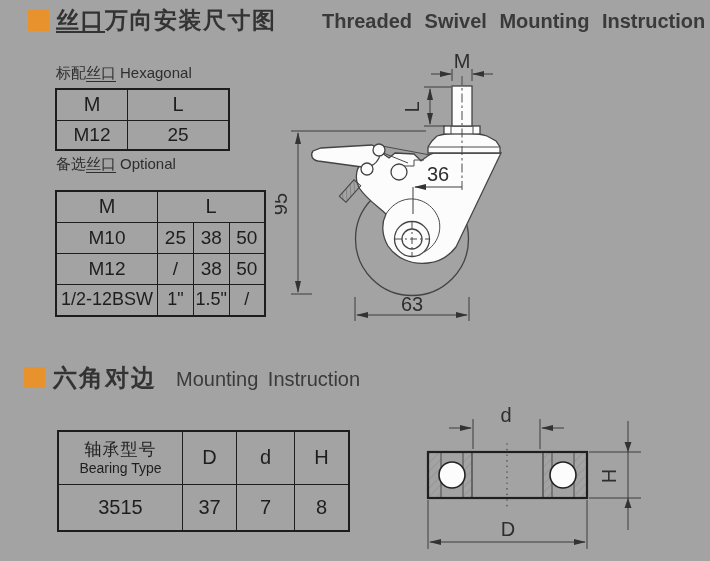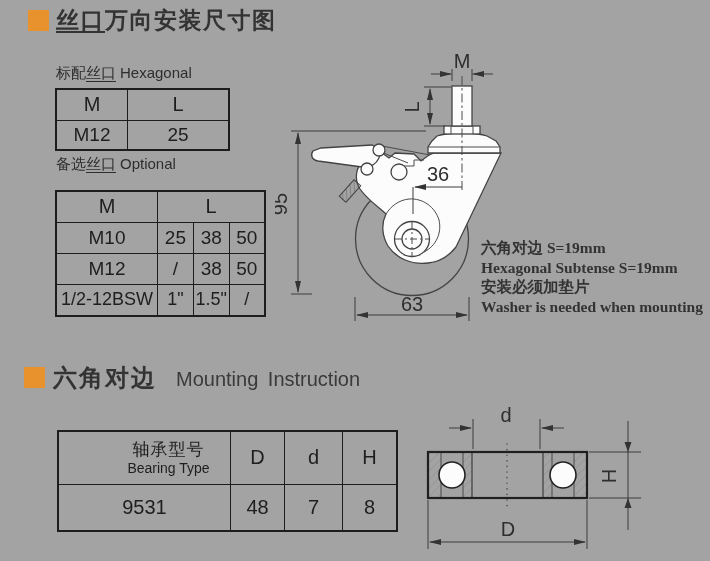--- a/index.html
+++ b/index.html
@@ -44,20 +44,21 @@
   .wfill { stroke:#444;    stroke-width:1.3; fill:#fcfcfc; }
   .dimln { stroke:#3c3c3c; stroke-width:1;   fill:none; }
 </style>
 </head>
 <body>
 
 <div class="canvas">
 
   <div class="abs bullet" style="left:28px; top:10px;"></div>
   <div class="abs zh-title" style="left:56px; top:5px;"><span class="u">丝口</span><span>万向安装尺寸图</span></div>
+  <div class="abs en-title" style="left:322px; top:10px;">Threaded Swivel Mounting Instruction</div>
 
   <div class="abs sub-label" style="left:56px; top:64px;"><span>标配</span><span class="u">丝口</span><span class="en">Hexagonal</span></div>
 
   <table class="abs dim-table" style="left:55px; top:88px; width:170px;">
     <tbody>
         <tr style="height:31px;">
       <th class="fs20" style="width:70px;">M</th>
       <th class="fs20" style="width:100px;">L</th>
     </tr>
     <tr style="height:30px;">
@@ -161,45 +162,39 @@
     <line x1="462" y1="187" x2="415" y2="187" class="dimln" marker-end="url(#ar1)"></line>
     <text x="438" y="181" text-anchor="middle">36</text>
 
     <line x1="355" y1="297" x2="355" y2="321" class="dimln"></line>
     <line x1="469" y1="297" x2="469" y2="321" class="dimln"></line>
     <line x1="412" y1="315" x2="357" y2="315" class="dimln" marker-end="url(#ar1)"></line>
     <line x1="412" y1="315" x2="467" y2="315" class="dimln" marker-end="url(#ar1)"></line>
     <text x="412" y="311" text-anchor="middle">63</text>
   </svg>
 
-  <div class="abs notes" style="left:481px; top:238px;">
-    <p>六角对边 S=19mm</p>
-    <p>Hexagonal Subtense S=19mm</p>
-    <p>安装必须加垫片</p>
-    <p>Washer is needed when mounting</p>
-  </div>
 
   <div class="abs bullet" style="left:24px; top:367px;"></div>
   <div class="abs zh-title2" style="left:53px; top:362px;">六角对边</div>
   <div class="abs en-title" style="left:176px; top:368px; font-weight:500; word-spacing:4px;">Mounting Instruction</div>
 
   <table class="abs dim-table" style="left:57px; top:430px; width:286px;">
     <tbody>
         <tr style="height:53px;">
-      <th style="width:123px;padding-left:48px;">
+      <th style="width:123px;">
         <span class="type-zh">轴承型号</span>
         <span class="type-en">Bearing Type</span>
       </th>
       <th class="fs20" style="width:53px;">D</th>
       <th class="fs20" style="width:57px;">d</th>
       <th class="fs20" style="width:53px;">H</th>
     </tr>
     <tr style="height:47px;">
-      <td class="fs20">9531</td>
-      <td class="fs20">48</td>
+      <td class="fs20">3515</td>
+      <td class="fs20">37</td>
       <td class="fs20">7</td>
       <td class="fs20">8</td>
     </tr>
   </tbody>
     </table>
 
   <svg class="abs" style="left:418px; top:388px;" width="235" height="168" viewBox="418 388 235 168">
     <defs>
       <marker id="ar2" markerWidth="12" markerHeight="8" refX="11" refY="4" orient="auto" markerUnits="userSpaceOnUse">
         <path d="M0,1 L12,4 L0,7 Z" fill="#333"></path>

